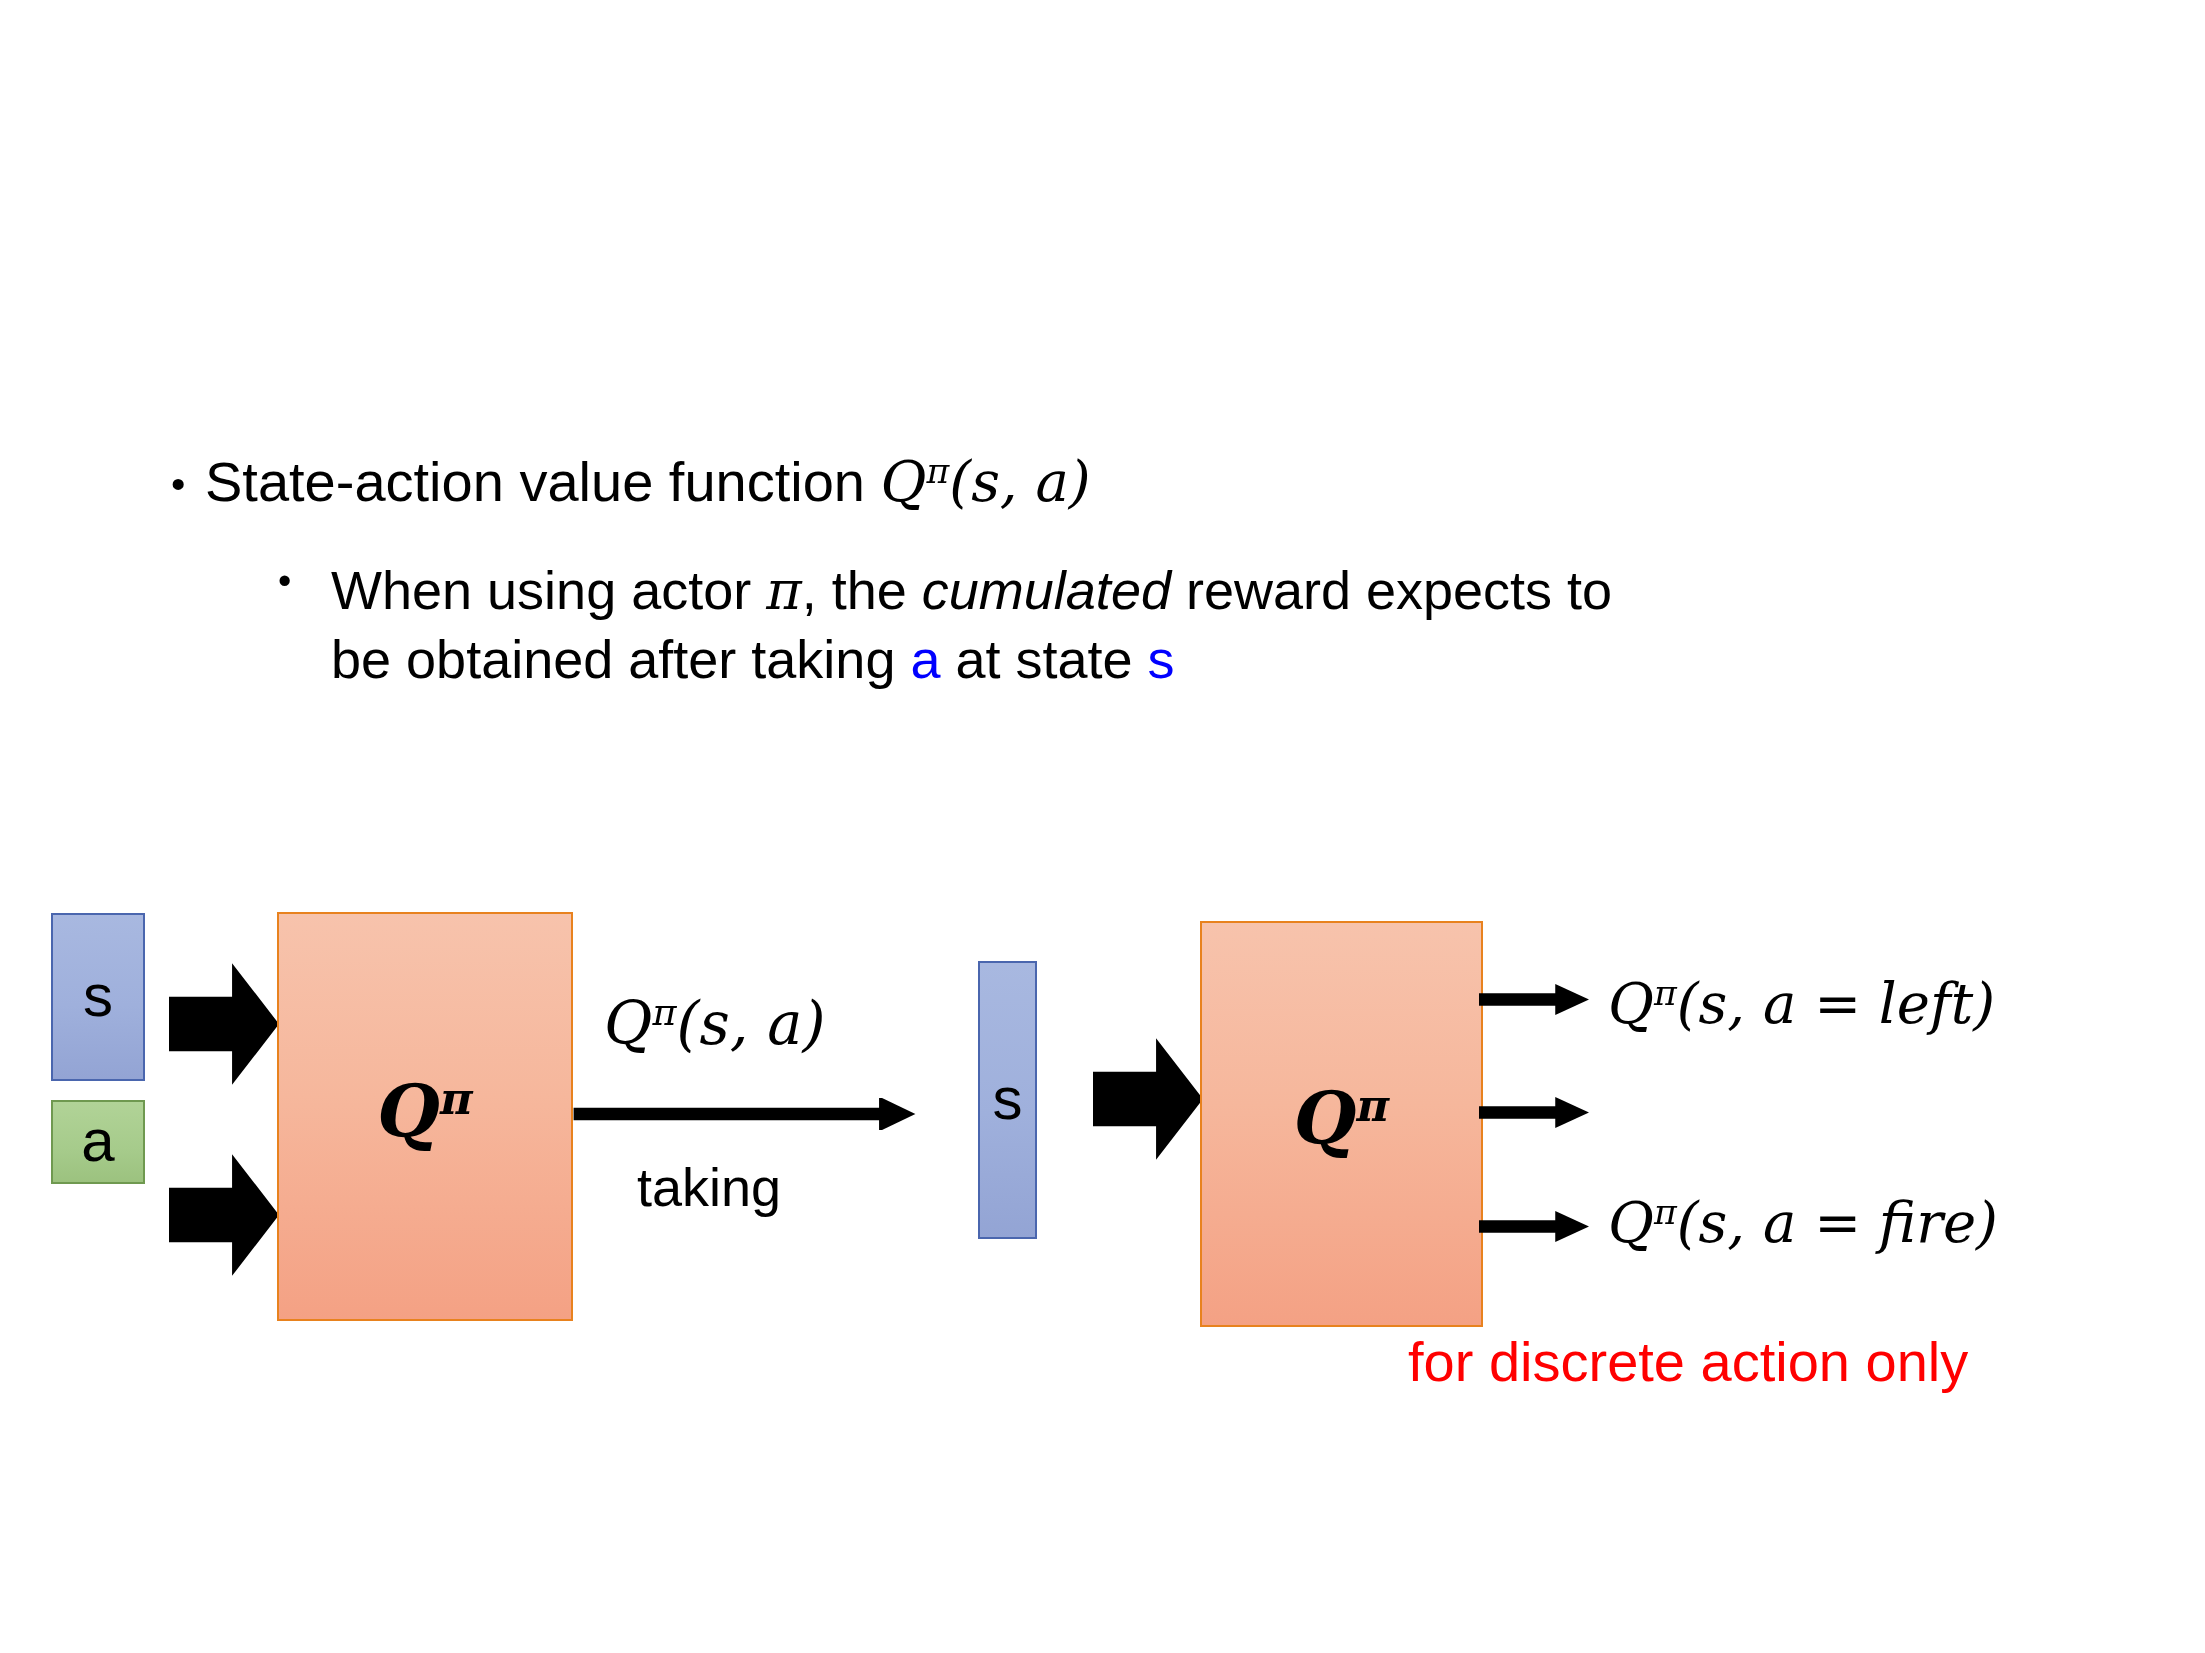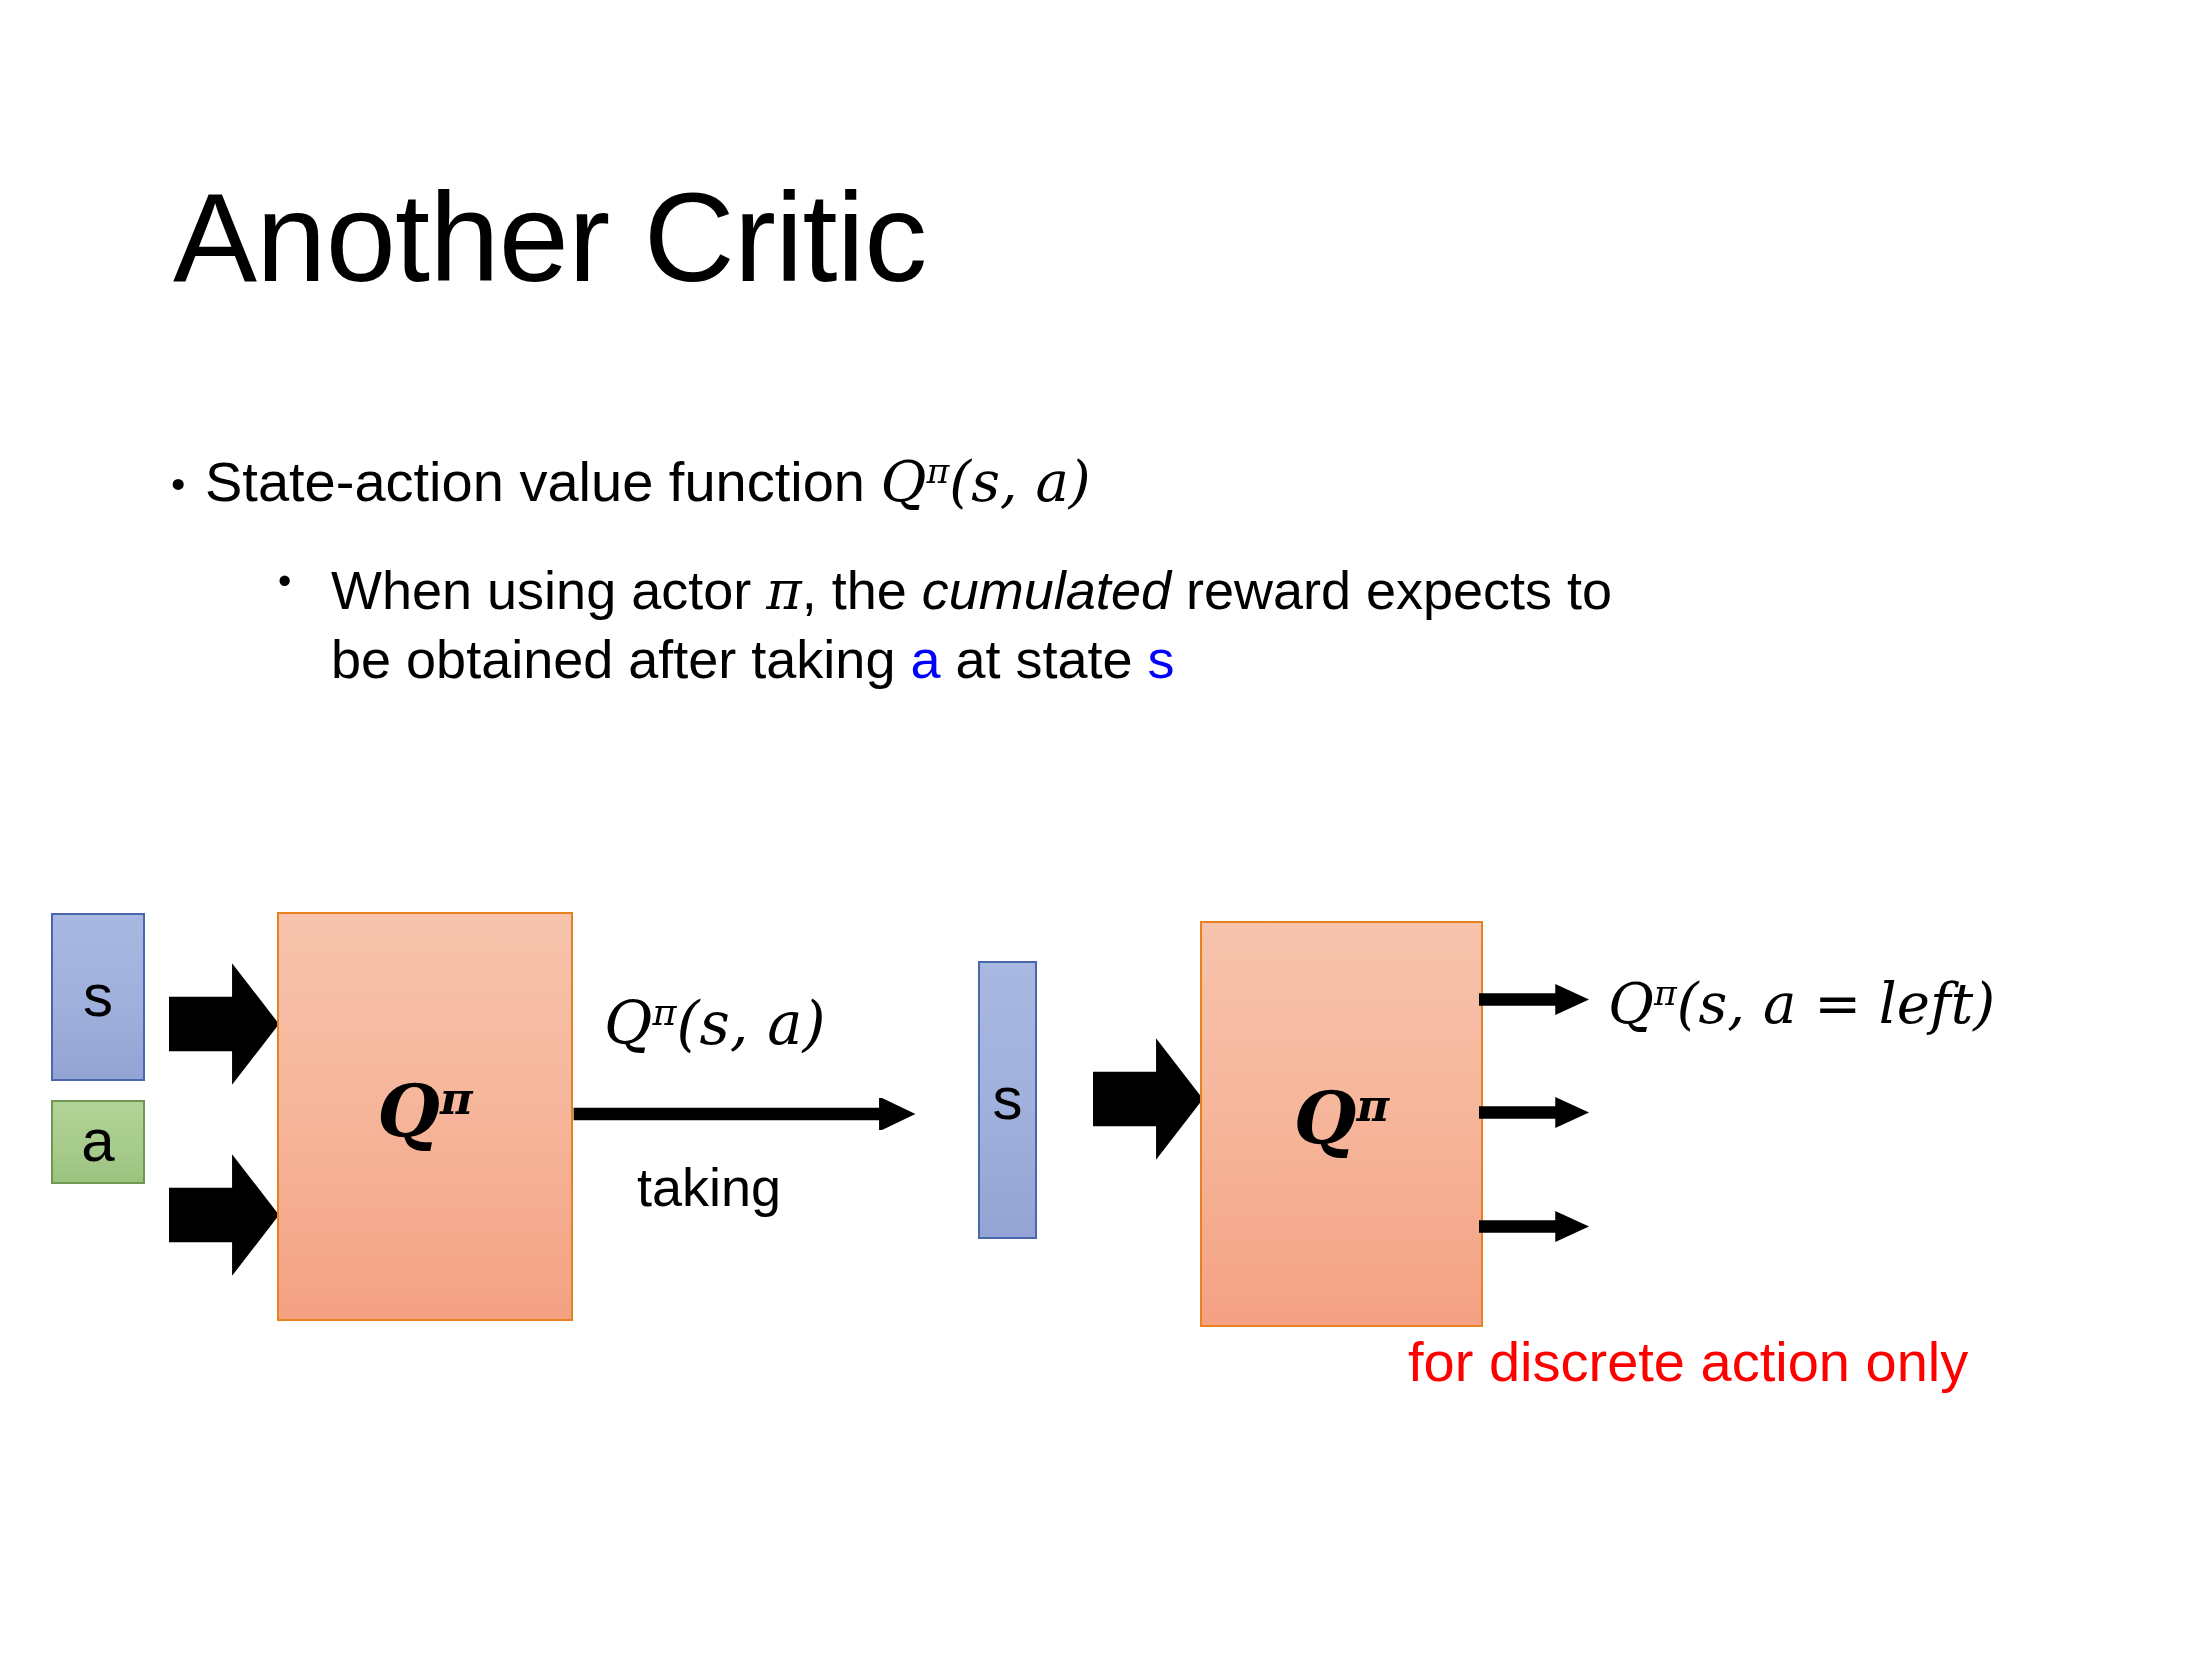--- a/index.html
+++ b/index.html
@@ -154,21 +154,20 @@
     font-family: Liberation Sans, sans-serif;
     font-size: 56px;
     white-space: nowrap;
   }
 </style>
 </head>
 <body>
 
 <div id="slide">
 
-  <div class="title">Another Critic</div>
 
   <div class="bullet-l1">
     <span class="dot">•</span><span>State-action value function </span><span class="mathi"><span>Q</span><span class="sup pi-up">π</span><span>(s, a)</span></span>
   </div>
 
   <div class="bullet-l2">
     <span class="dot">•</span>
     <span class="b2text"><span>When using actor </span><span class="mathi">π</span><span>, the </span><span class="it">cumulated</span><span> reward expects to</span><br><span>be obtained after taking </span><span class="blue">a</span><span> at state </span><span class="blue">s</span></span>
   </div>
 
@@ -221,17 +220,18 @@
 
   <svg class="thinarrow" style="left:1479px; top:1097px; width:110px; height:31px;" viewBox="0 0 150 42">
     <line x1="0" y1="21" x2="115" y2="21" stroke="#000000" stroke-width="17"></line>
     <polygon points="150,21 104,0 104,42" fill="#000000"></polygon>
   </svg>
 
   <svg class="thinarrow" style="left:1479px; top:1211px; width:110px; height:31px;" viewBox="0 0 150 42">
     <line x1="0" y1="21" x2="115" y2="21" stroke="#000000" stroke-width="17"></line>
     <polygon points="150,21 104,0 104,42" fill="#000000"></polygon>
   </svg>
+  <div class="formula out-formula" style="left:1608px; top:1190px;"><span>Q</span><span class="sup pi-up">π</span><span>(s, a = fire)</span></div>
 
   <div class="note-red" style="left:1408px; top:1329px;">for discrete action only</div>
 
 </div>
 
 
 </body></html>

